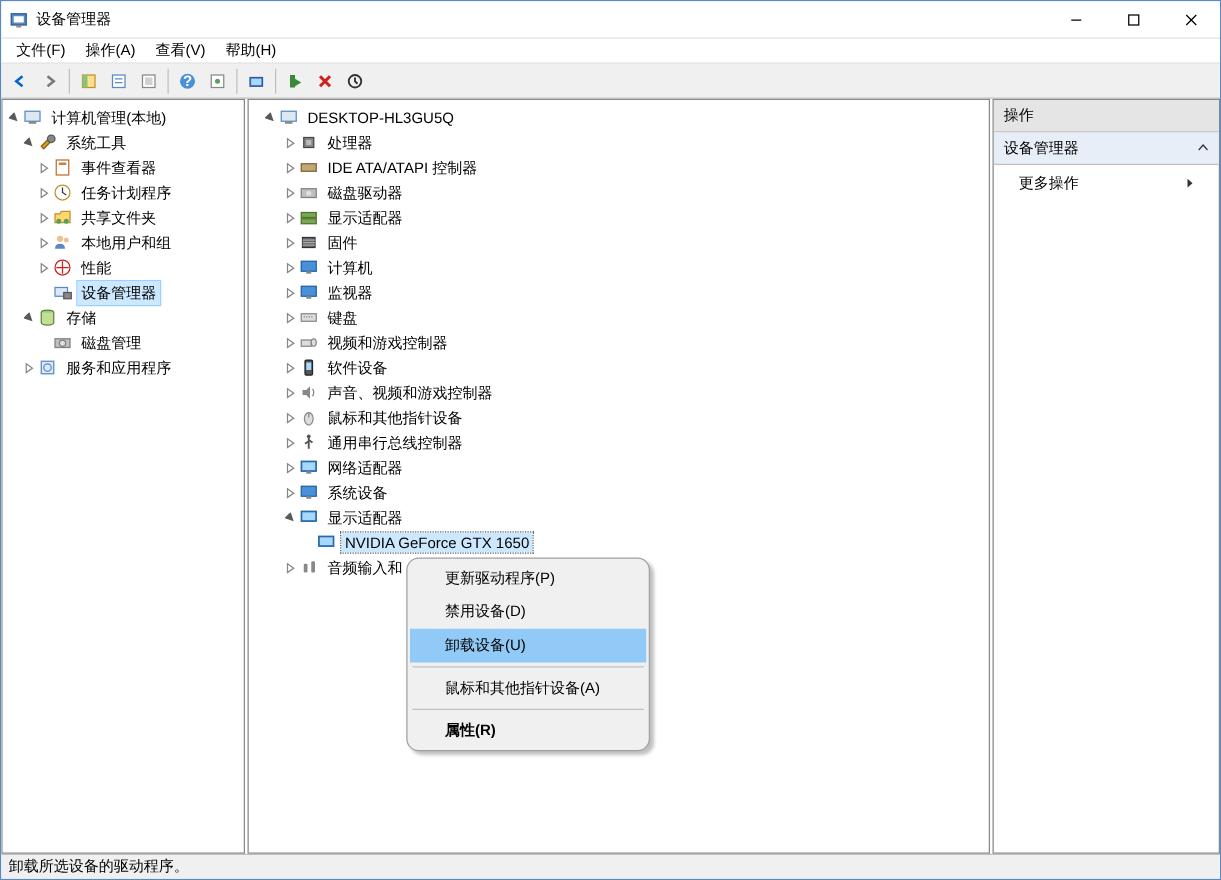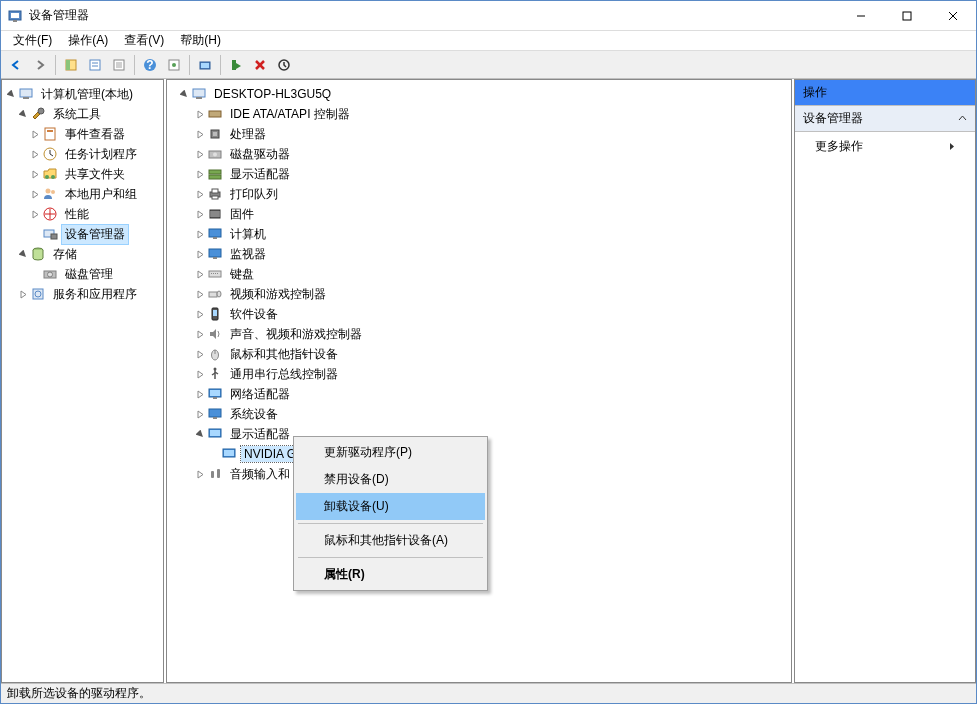--- a/index.html
+++ b/index.html
@@ -16,38 +16,38 @@
 .menubar .menuitem { padding: 14px 8px; cursor: default; }
 
 
 .toolbar { height: 28px; display: flex; align-items: center; padding: 0 4px; gap: 2px; background: #f0f0f0; border-bottom: 1px solid #c0c0c0; }
 .toolbar .tbtn { width: 22px; height: 22px; display: flex; align-items: center; justify-content: center; border: 1px solid transparent; }
 .toolbar .sep { width: 1px; height: 20px; background: #c0c0c0; margin: 0 2px; }
 
 
 .main { flex: 1; display: flex; min-height: 0; }
 .pane { border: 1px solid #888; background: #fff; overflow: auto; position: relative; }
-.pane-left { width: 163px; margin: 0 2px 0 0; }
+.pane-left { width: 195px; margin: 0 2px 0 0; }
 .pane-center { flex: 1; margin: 0 2px 0 0; }
 .pane-right { width: 182px; }
 
 
 .tree { padding: 4px 2px; user-select: none; }
 .node { white-space: nowrap; }
 .node-row { display: flex; align-items: center; height: 20px; padding-right: 8px;}
 .twisty { width: 14px; height: 14px; display: inline-flex; align-items: center; justify-content: center; cursor: pointer; flex: none;}
 .twisty svg { width: 9px; height: 9px; }
 .spacer { display:inline-block; flex:none;}
 .nicon { width: 16px; height: 16px; margin: 0 4px 0 0; flex: none; display:inline-flex; align-items:center; justify-content:center;}
 .nlabel { padding: 1px 3px; cursor: default; }
 .selected > .nlabel { background: #cce8ff; outline: 1px solid #99d1ff; }
 .highlighted > .nlabel { background: #cce8ff; outline: 1px dotted #666; }
 
 
-.actions-header { background: #3b82f6; border-bottom: 1px solid #c0c0c0; padding: 4px 8px; font-weight: normal; }
+.actions-header { background: #e5e5e5; border-bottom: 1px solid #c0c0c0; padding: 4px 8px; font-weight: normal; }
 .actions-section { background: #e8eef7; border-bottom: 1px solid #c0c0c0; padding: 4px 8px; display:flex; justify-content:space-between; align-items:center;}
 .actions-item { padding: 6px 20px; cursor: default; display:flex; justify-content:space-between; align-items:center;}
 
 
 .context-menu { position: absolute; background: #f0f0f0; border: 1px solid #a0a0a0; box-shadow: 3px 3px 3px rgba(0,0,0,.25); padding: 2px; min-width: 195px; z-index: 100; }
 .context-menu .citem { padding: 5px 20px 5px 28px; cursor: default; position: relative; }
 .context-menu .citem.hl { background: #91c9f7; }
 .context-menu .csep { height: 1px; background: #c0c0c0; margin: 3px 2px; }
 
 
@@ -356,85 +356,69 @@
 
         <div class="node-row">
             <span class="spacer" style="width:24px"></span>
             <span class="twisty">
               <svg viewBox="0 0 9 9">
                 <path d="M2 1 L7 4.5 L2 8 Z" fill="none" stroke="#888"></path>
               </svg>
             </span>
             <span class="nicon">
               <svg viewBox="0 0 16 16">
-                <rect x="2" y="5" width="12" height="6" fill="#c0a878" stroke="#806030"></rect>
-              </svg>
-            </span>
-            <span class="nlabel">IDE ATA/ATAPI 控制器</span>
-          </div>
-        <div class="node-row">
-            <span class="spacer" style="width:24px"></span>
-            <span class="twisty">
-              <svg viewBox="0 0 9 9">
-                <path d="M2 1 L7 4.5 L2 8 Z" fill="none" stroke="#888"></path>
-              </svg>
-            </span>
-            <span class="nicon">
-              <svg viewBox="0 0 16 16">
                 <rect x="4" y="4" width="8" height="8" fill="#888" stroke="#444"></rect>
                 <rect x="6" y="6" width="4" height="4" fill="#bbb"></rect>
               </svg>
             </span>
             <span class="nlabel">处理器</span>
           </div>
         <div class="node-row">
             <span class="spacer" style="width:24px"></span>
             <span class="twisty">
               <svg viewBox="0 0 9 9">
                 <path d="M2 1 L7 4.5 L2 8 Z" fill="none" stroke="#888"></path>
               </svg>
             </span>
             <span class="nicon">
               <svg viewBox="0 0 16 16">
+                <rect x="2" y="5" width="12" height="6" fill="#c0a878" stroke="#806030"></rect>
+              </svg>
+            </span>
+            <span class="nlabel">IDE ATA/ATAPI 控制器</span>
+          </div>
+        <div class="node-row">
+            <span class="spacer" style="width:24px"></span>
+            <span class="twisty">
+              <svg viewBox="0 0 9 9">
+                <path d="M2 1 L7 4.5 L2 8 Z" fill="none" stroke="#888"></path>
+              </svg>
+            </span>
+            <span class="nicon">
+              <svg viewBox="0 0 16 16">
                 <rect x="2" y="5" width="12" height="7" fill="#c0c0c0" stroke="#808080"></rect>
                 <circle cx="8" cy="8.5" r="2" fill="#e0e0e0"></circle>
               </svg>
             </span>
             <span class="nlabel">磁盘驱动器</span>
           </div>
         <div class="node-row">
             <span class="spacer" style="width:24px"></span>
             <span class="twisty">
               <svg viewBox="0 0 9 9">
                 <path d="M2 1 L7 4.5 L2 8 Z" fill="none" stroke="#888"></path>
               </svg>
             </span>
             <span class="nicon">
               <svg viewBox="0 0 16 16">
                 <rect x="2" y="4" width="12" height="4" fill="#78a850" stroke="#507030"></rect>
                 <rect x="2" y="9" width="12" height="4" fill="#78a850" stroke="#507030"></rect>
               </svg>
             </span>
             <span class="nlabel">显示适配器</span>
-          </div>
-        <div class="node-row">
-            <span class="spacer" style="width:24px"></span>
-            <span class="twisty">
-              <svg viewBox="0 0 9 9">
-                <path d="M2 1 L7 4.5 L2 8 Z" fill="none" stroke="#888"></path>
-              </svg>
-            </span>
-            <span class="nicon">
-              <svg viewBox="0 0 16 16">
-                <rect x="3" y="6" width="10" height="5" fill="#888" stroke="#555"></rect>
-                <rect x="5" y="3" width="6" height="4" fill="#fff" stroke="#555"></rect>
-                <rect x="5" y="10" width="6" height="3" fill="#fff" stroke="#555"></rect>
-              </svg>
-            </span>
-            <span class="nlabel">打印队列</span>
           </div>
         <div class="node-row">
             <span class="spacer" style="width:24px"></span>
             <span class="twisty">
               <svg viewBox="0 0 9 9">
                 <path d="M2 1 L7 4.5 L2 8 Z" fill="none" stroke="#888"></path>
               </svg>
             </span>
             <span class="nicon">
               <svg viewBox="0 0 16 16">
@@ -637,21 +621,21 @@
               <svg viewBox="0 0 16 16">
                 <rect x="4" y="5" width="3" height="7" rx="1" fill="#888"></rect>
                 <rect x="10" y="3" width="3" height="9" rx="1" fill="#888"></rect>
               </svg>
             </span>
             <span class="nlabel">音频输入和</span>
           </div>
       </div>
     </div>
 
-    <div class="context-menu" style="left:126px; top:356px;">
+    <div class="context-menu" style="left:126px; top:366px;border-radius:10px;">
       <div class="citem">更新驱动程序(P)</div>
       <div class="citem">禁用设备(D)</div>
       <div class="citem hl">卸载设备(U)</div>
       <div class="csep"></div>
       <div class="citem">鼠标和其他指针设备(A)</div>
       <div class="csep"></div>
       <div class="citem" style="font-weight:bold">属性(R)</div>
     </div>
   </div>
 

